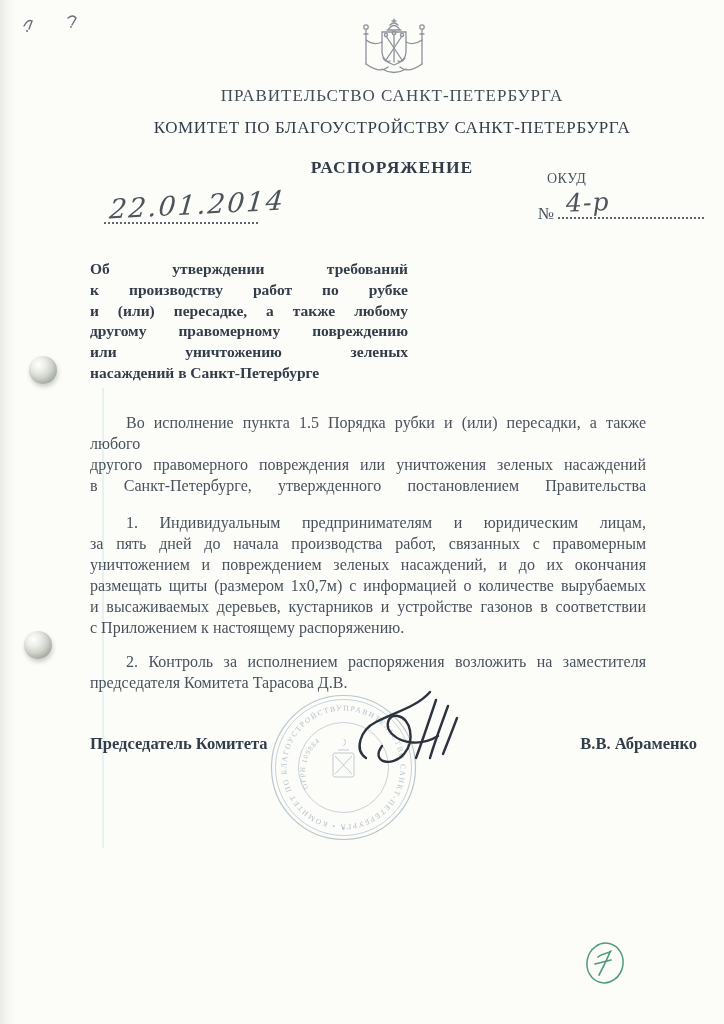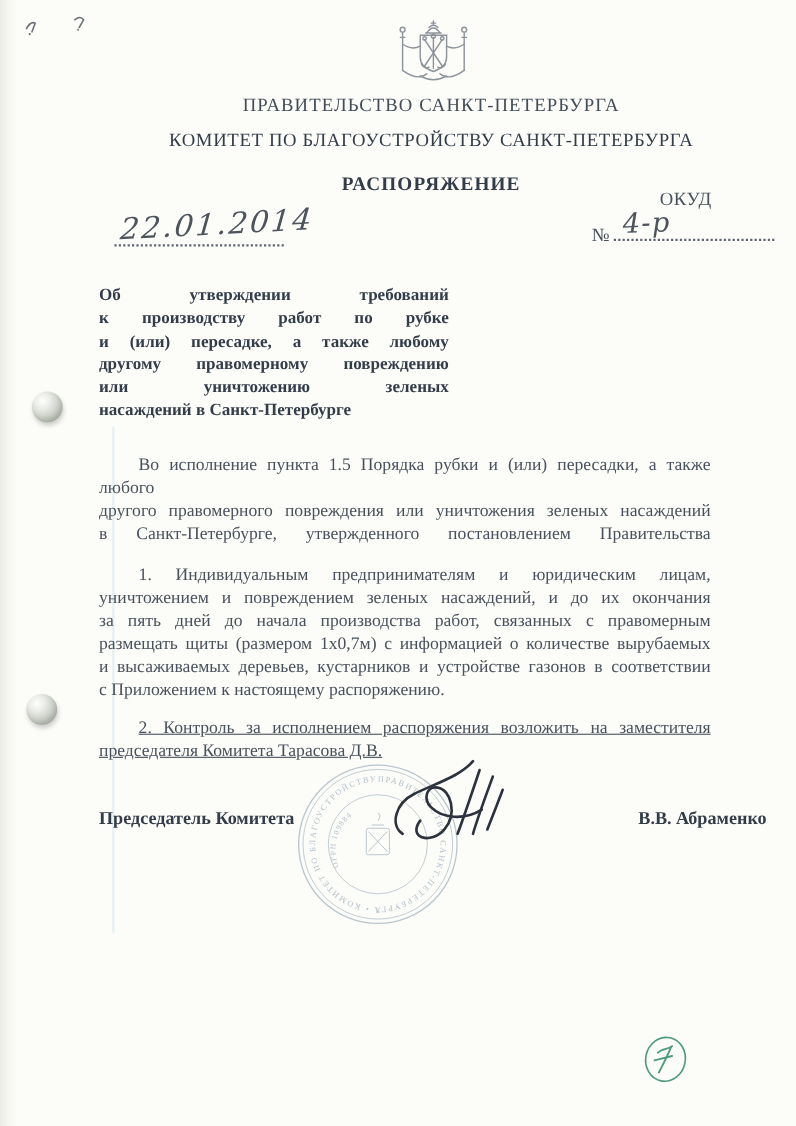--- a/index.html
+++ b/index.html
@@ -7,22 +7,22 @@
     position:relative; width:724px; height:1024px; overflow:hidden;
     background: linear-gradient(90deg, #e9ebe4 0px, #f5f6f1 7px, #fcfcf9 16px, #fcfcf9 100%);
     font-family:"Liberation Serif", serif;
     color:#49525c;
   }
   .hline { position:absolute; left:90px; width:604px; text-align:center; }
   .gov-line { top:86px; font-size:17px; letter-spacing:1px; color:#434d58; }
   .committee-line { top:118px; font-size:17px; font-weight:normal; letter-spacing:0.6px; color:#333d49; }
   .doc-type { top:157px; font-size:17.5px; font-weight:bold; letter-spacing:1px; color:#333d49; }
 
-  .okud { position:absolute; top:171px; left:547px; width:100px; text-align:right;
-          font-size:17px; color:#4a545e; letter-spacing:0.5px; }
+  .okud { position:absolute; top:171px; left:547px; width:100px; text-align:left;
+          font-size:14px; color:#4a545e; letter-spacing:0.5px; }
 
   .number-row { position:absolute; top:202px; left:538px; width:178px; }
   .no-sign { font-size:17px; color:#49525c; }
   .no-dots { display:inline-block; width:146px; height:15px;
              border-bottom:2px dotted #5d6570; vertical-align:baseline; }
   .hand { font-family:"DejaVu Serif", serif; font-style:italic; color:#4d545c; }
   .no-hand { position:absolute; left:28px; top:-14px; font-size:25px; letter-spacing:1px;
              transform:rotate(-2deg); }
   .date-hand { position:absolute; top:189px; left:110px; font-size:27px; letter-spacing:2px;
                transform:skewX(-8deg) rotate(-3deg); }
@@ -34,21 +34,21 @@
   .subject .jline { text-align:justify; text-align-last:justify; }
   .subject .jline.last { text-align-last:left; }
 
   .body-text { position:absolute; top:412px; left:90px; width:556px;
                font-size:16px; line-height:21px; color:#49525c; }
   .para { margin:0 0 16px 0; }
   .para .jline { text-align:justify; text-align-last:justify; }
   .para .jline.last { text-align-last:left; }
   .para .jline:first-child { text-indent:36px; }
   .para.item1 { margin-bottom:13px; }
-  .para.item2 { margin-bottom:0;text-decoration:underline; }
+  .para.item2 { margin-bottom:0; }
 
   .sig-row { position:absolute; top:734px; left:90px; width:607px;
              display:flex; justify-content:space-between;
              font-weight:bold; font-size:16.5px; color:#333d49;align-items:flex-end; }
 
   .stamp { position:absolute; left:266px; top:690px; }
   .signature { position:absolute; left:352px; top:684px; }
 
   .sphere { position:absolute; width:28px; height:28px; border-radius:50%;
     background: radial-gradient(circle at 34% 30%, #ffffff 0%, #eceee9 25%, #cdd1c9 55%, #a9afa5 85%, #b7bcb2 100%);
@@ -126,22 +126,22 @@
     </div>
 
   <div class="body-text">
     <div class="para intro">
         <div class="jline">Во исполнение пункта 1.5 Порядка рубки и (или) пересадки, а также любого</div>
         <div class="jline">другого правомерного повреждения или уничтожения зеленых насаждений</div>
         <div class="jline">в Санкт-Петербурге, утвержденного постановлением Правительства</div>
       </div>
     <div class="para item1">
         <div class="jline">1. Индивидуальным предпринимателям и юридическим лицам,</div>
+        <div class="jline">за пять дней до начала производства работ, связанных с правомерным</div>
         <div class="jline">уничтожением и повреждением зеленых насаждений, и до их окончания</div>
-        <div class="jline">за пять дней до начала производства работ, связанных с правомерным</div>
         <div class="jline">размещать щиты (размером 1х0,7м) с информацией о количестве вырубаемых</div>
         <div class="jline">и высаживаемых деревьев, кустарников и устройстве газонов в соответствии</div>
         <div class="jline last">с Приложением к настоящему распоряжению.</div>
       </div>
     <div class="para item2">
         <div class="jline">2. Контроль за исполнением распоряжения возложить на заместителя</div>
         <div class="jline last">председателя Комитета Тарасова Д.В.</div>
       </div>
   </div>
 

